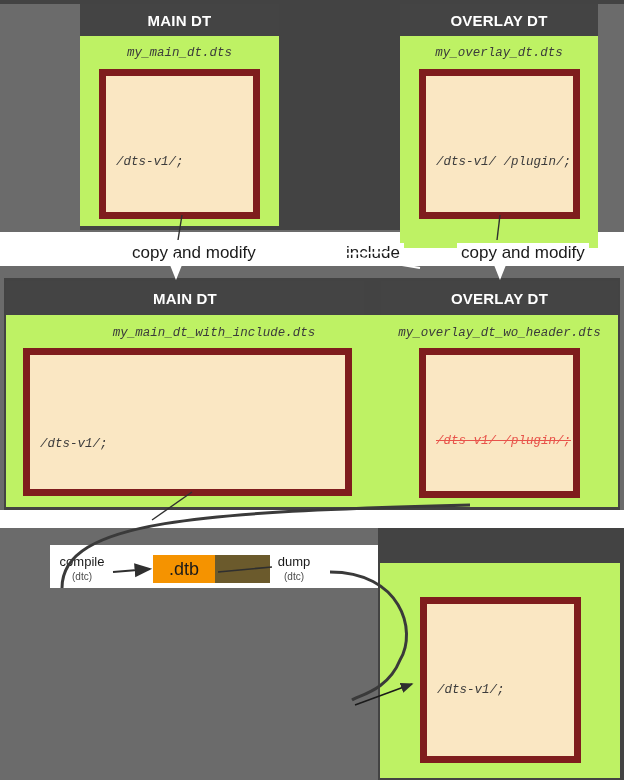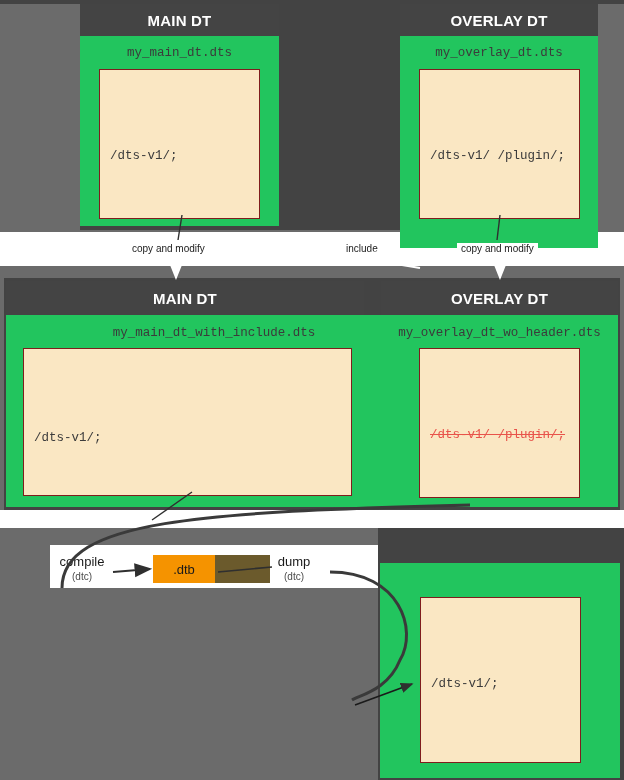--- a/index.html
+++ b/index.html
@@ -17,57 +17,58 @@
     background:#444444;
     color:#ffffff;
     font-weight:bold;
     font-size:15px;
     letter-spacing:.2px;
     display:flex;align-items:center;justify-content:center;
     box-sizing:border-box;
   }
   .card{
     position:absolute;
-    background:#22c55e;
-    box-sizing:border-box;
+    background:#bef264;
+    box-sizing:border-box;
+    font-style:italic;
   }
   .fname{
     position:absolute;
     left:0;right:0;
     text-align:center;
     font-family:"Liberation Mono","DejaVu Sans Mono",monospace;
     font-size:12.5px;
     color:#3b3b3b;
     white-space:nowrap;
   }
   .code{
     position:absolute;
     background:#fae7c3;
-    border:1px solid #7f1d1d;
+    border:7px solid #7f1d1d;
     box-sizing:border-box;
     font-family:"Liberation Mono","DejaVu Sans Mono",monospace;
     font-size:12.5px;
     color:#3b3b3b;
     line-height:29px;
     padding:14px 0 0 10px;
     white-space:pre;
     overflow:hidden;
   }
   .code .ln{display:block;height:29px;}
   .strike{color:#e8534a;text-decoration:line-through;text-decoration-color:#e8534a;}
 
   
   .band{position:absolute;background:#434343;}
   .white-band{position:absolute;background:#ffffff;}
   .gray-band{position:absolute;background:#6b6b6b;}
 
   
   .conn-label{
     position:absolute;
-    font-size:10px;
+    font-size:17px;
     color:#1a1a1a;
     background:#ffffff;
     padding:0 4px;
     white-space:nowrap;
   }
 
   
   .strip{
     position:absolute;
     background:#ffffff;
@@ -82,21 +83,21 @@
     white-space:nowrap;
   }
   .proc-label .mono{
     font-family:Liberation Sans, sans-serif;
     font-size:10px;color:#4a4a4a;display:block;
   }
   .dtb{
     position:absolute;
     background:#f59300;
     color:#1a1a1a;
-    font-size:13px;
+    font-size:18px;
     display:flex;align-items:center;justify-content:center;
     box-sizing:border-box;
   }
   .dtb-shadow{
     position:absolute;
     background:#6b5a2c;
   }
   svg.ov{position:absolute;left:0;top:0;width:624px;height:780px;pointer-events:none;}
 </style>
 </head>

